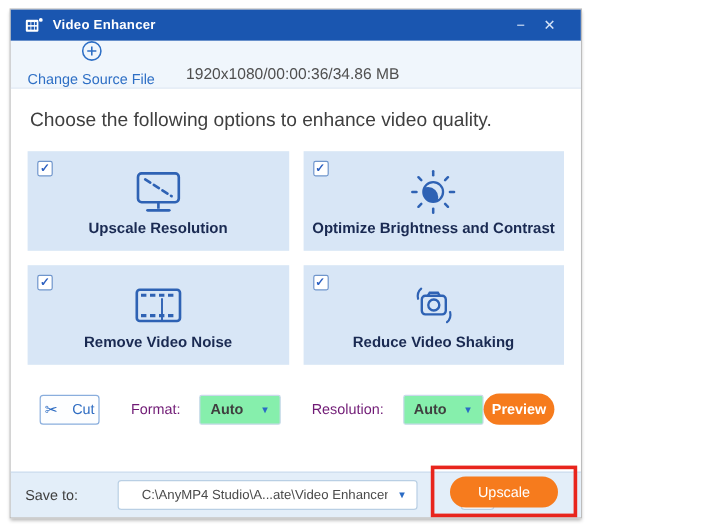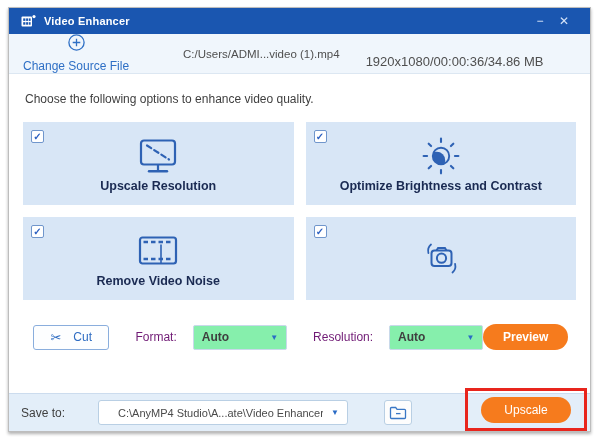--- a/index.html
+++ b/index.html
@@ -2,37 +2,37 @@
 <html><head>
 <meta charset="utf-8">
 <style>
   * { box-sizing: border-box; }
   html,body { margin:0; padding:0; }
   body {
     width:600px; height:440px; background:#ffffff; overflow:hidden; position:relative;
     font-family:"Liberation Sans", sans-serif; -webkit-font-smoothing:antialiased;
   }
   .window {
-    position:absolute; left:8px; top:7px; width:583px; height:425px;
+    position:absolute; left:8px; top:7px; width:477px; height:425px;
     background:#fff; border:1px solid #bdbdbd; box-shadow:0 2px 3px rgba(0,0,0,.3);
     display:flex; flex-direction:column;
   }
   
   .titlebar { flex:0 0 26px; background:#1a56b0; display:flex; align-items:center; padding:0 14px 0 12px; }
   .title { color:#fff; font-size:11px; font-weight:bold; margin-left:8px; letter-spacing:.2px; }
   .spacer { flex:1; }
   .win-btn { color:#d6e4f8; font-size:12px; width:24px; text-align:center; cursor:pointer; line-height:26px; }
   
   .srcbar { flex:0 0 38px; background:#f0f6fc; border-bottom:1px solid #dce7f2; display:flex; align-items:center; padding:0 14px; }
   .change-src { display:flex; align-items:center; gap:8px; color:#2e6fc5; font-size:12px; cursor:pointer;flex-direction:column; }
   .file-path { margin-left:54px; font-size:11.5px; color:#4f4f4f; }
   .file-info { margin-left:26px; font-size:13px; color:#4f4f4f;margin-top:16px; }
   
   .content { flex:1; padding:12px 14px 0; background:#fff; }
-  .prompt { font-size:12px; color:#3f3f3f; margin:6px 0 16px 2px; }
+  .prompt { font-size:16px; color:#3f3f3f; margin:6px 0 16px 2px; }
   .grid { display:grid; grid-template-columns:1fr 1fr; gap:12px; }
   .card { height:83px; background:#d8e6f6; position:relative; display:flex; flex-direction:column; align-items:center; justify-content:center; cursor:pointer; }
   .checkbox {
     position:absolute; left:8px; top:8px; width:13px; height:13px; background:#fff;
     border:1px solid #7096cc; border-radius:2px; color:#2b5fc0; font-size:10px; font-weight:bold;
     line-height:12px; text-align:center; cursor:pointer;
   }
   .card-icon { height:44px; display:flex; align-items:center; justify-content:center; }
   .card-label { font-size:12.5px; font-weight:bold; color:#1a2a52; margin-top:1px; }
   
@@ -91,21 +91,20 @@
   <div class="srcbar">
     <span class="change-src">
       <span style="display:flex;">
         <svg width="17" height="17" viewBox="0 0 17 17">
           <circle cx="8.5" cy="8.5" r="7.6" fill="none" stroke="#2e6fc5" stroke-width="1.3"></circle>
           <path d="M8.5 4.7 v7.6 M4.7 8.5 h7.6" stroke="#2e6fc5" stroke-width="1.3" fill="none"></path>
         </svg>
       </span>
       <span>Change Source File</span>
     </span>
-    <span class="file-path">C:/Users/ADMI...video (1).mp4</span>
     <span class="file-info">1920x1080/00:00:36/34.86 MB</span>
   </div>
 
   <div class="content">
     <div class="prompt">Choose the following options to enhance video quality.</div>
 
     <div class="grid">
 
       <div class="card">
         <span class="checkbox">
@@ -177,20 +176,21 @@
           <svg width="46" height="40" viewBox="0 0 46 40">
             <g fill="none" stroke="#2e62b4">
               <path d="M13,5.5 q-3.8,3.2 -2.6,8.5" stroke-width="1.8" stroke-linecap="round"></path>
               <path d="M34.5,33.5 q3.8,-3.2 2.6,-8.5" stroke-width="1.8" stroke-linecap="round"></path>
               <path d="M18.5,11.5 l1.6,-2.6 h6.8 l1.6,2.6" stroke-width="2"></path>
               <rect x="13.5" y="11.5" width="20" height="15.5" rx="3" stroke-width="2"></rect>
               <circle cx="23.5" cy="19.2" r="4.6" stroke-width="2"></circle>
             </g>
           </svg>
         </span>
+        <span class="card-label">Reduce Video Shaking</span>
       </div>
 
     </div>
 
     <div class="settings">
       <span class="cut-btn">
         <span class="scissors">✂</span>
         <span>Cut</span>
       </span>
       <span class="dd-label">Format:</span>

